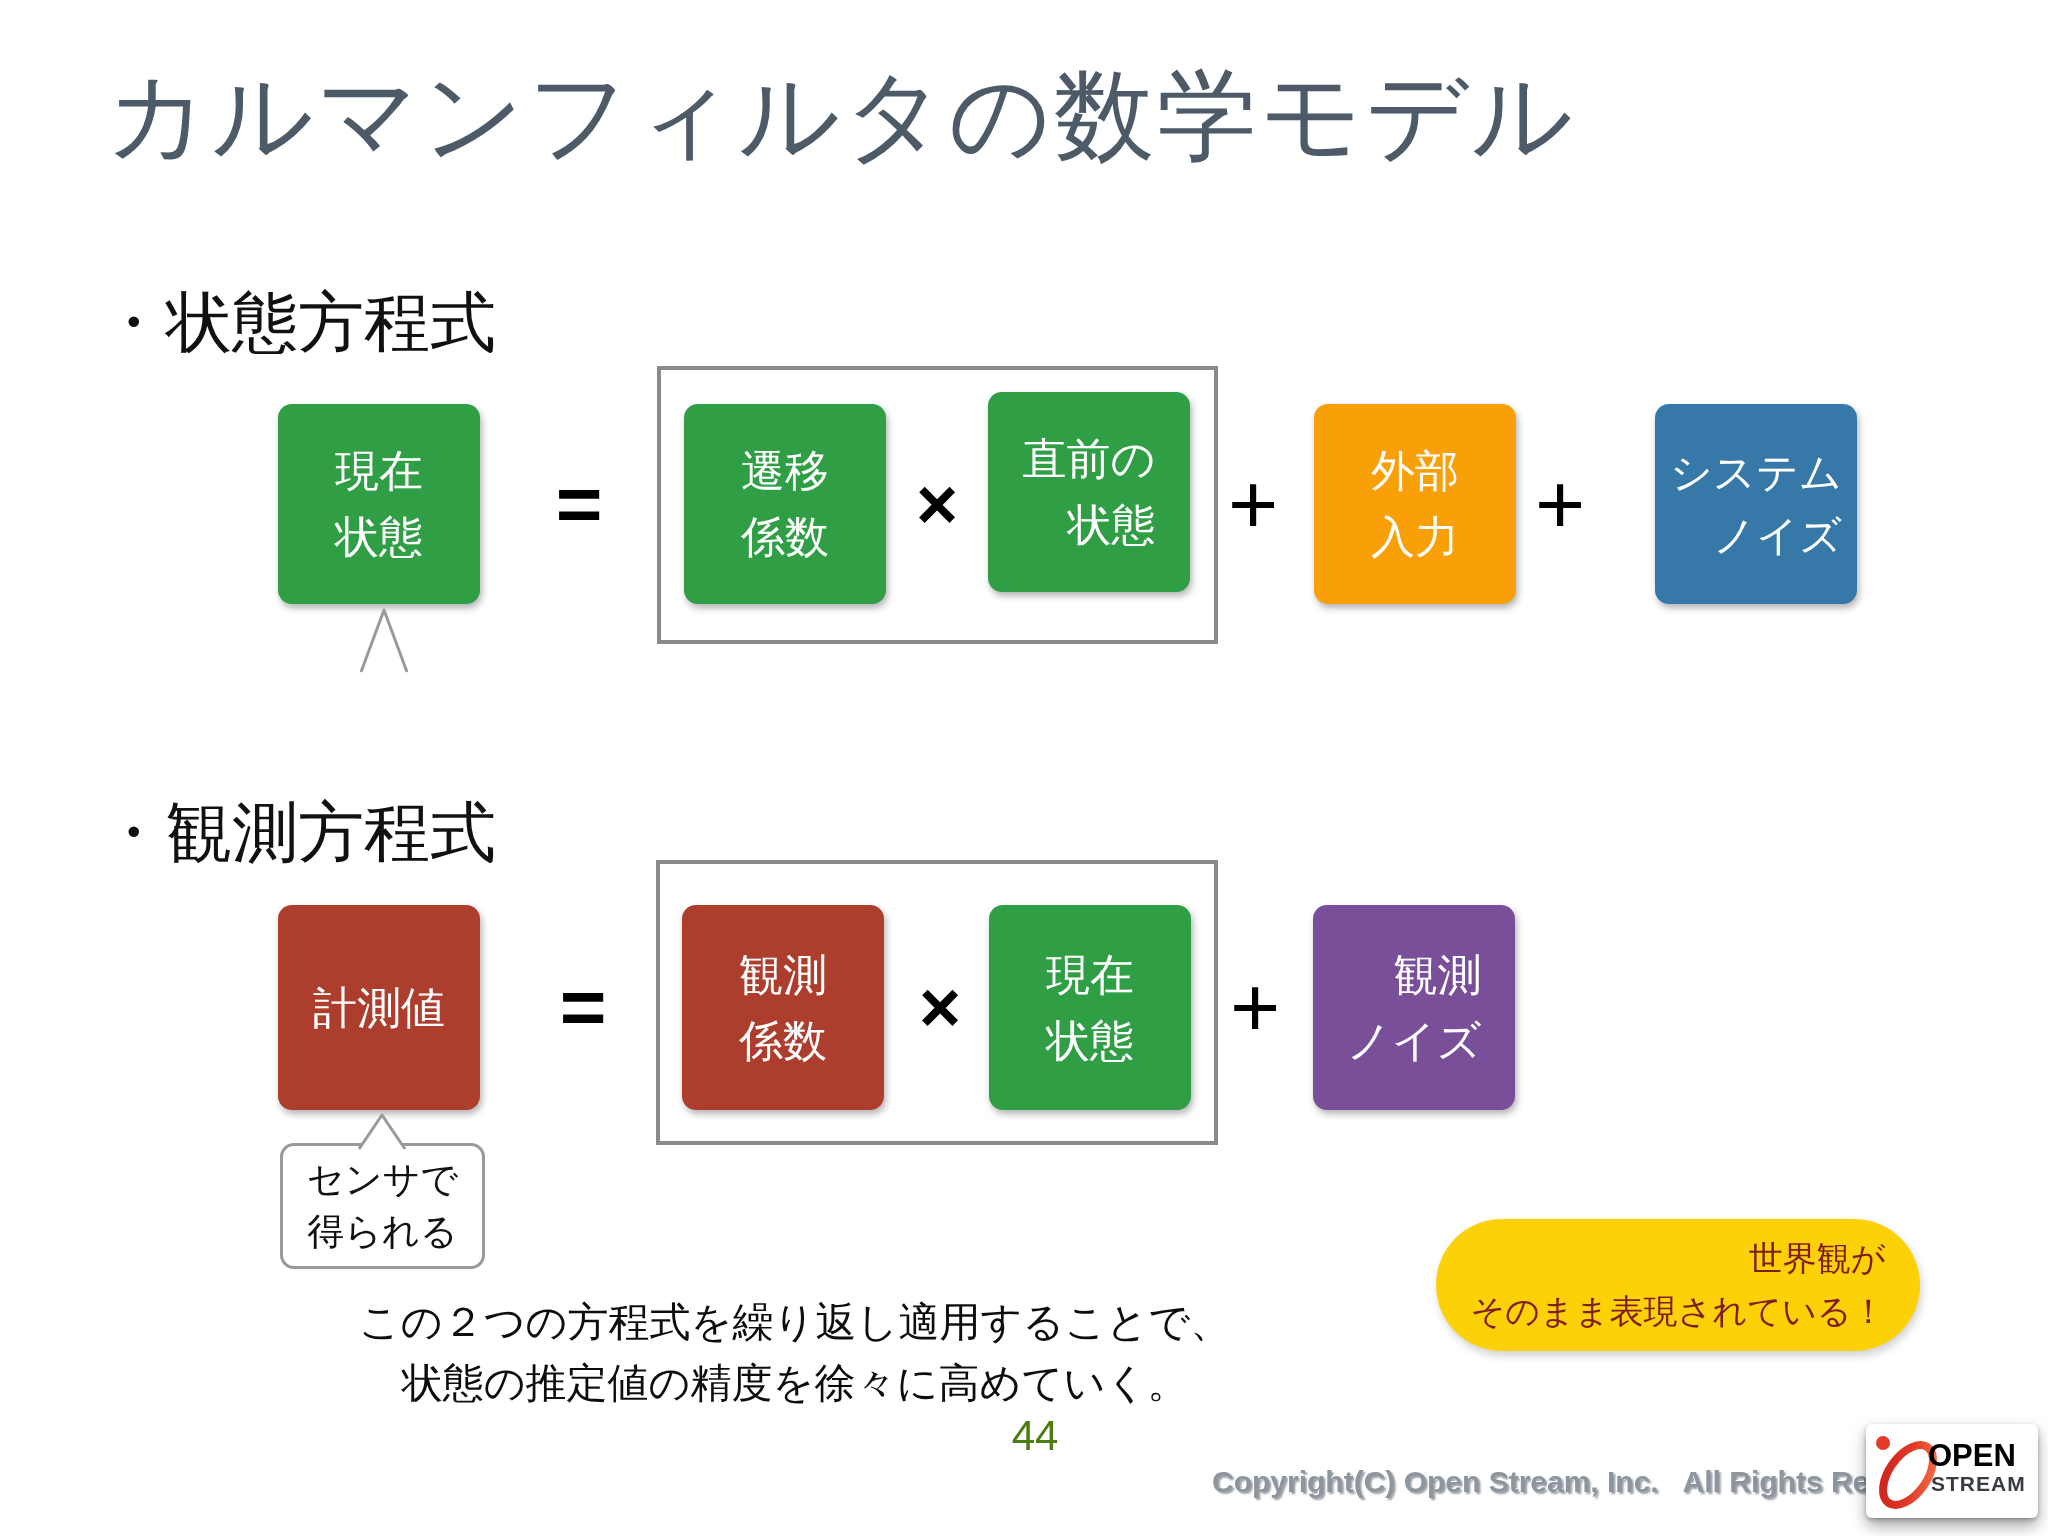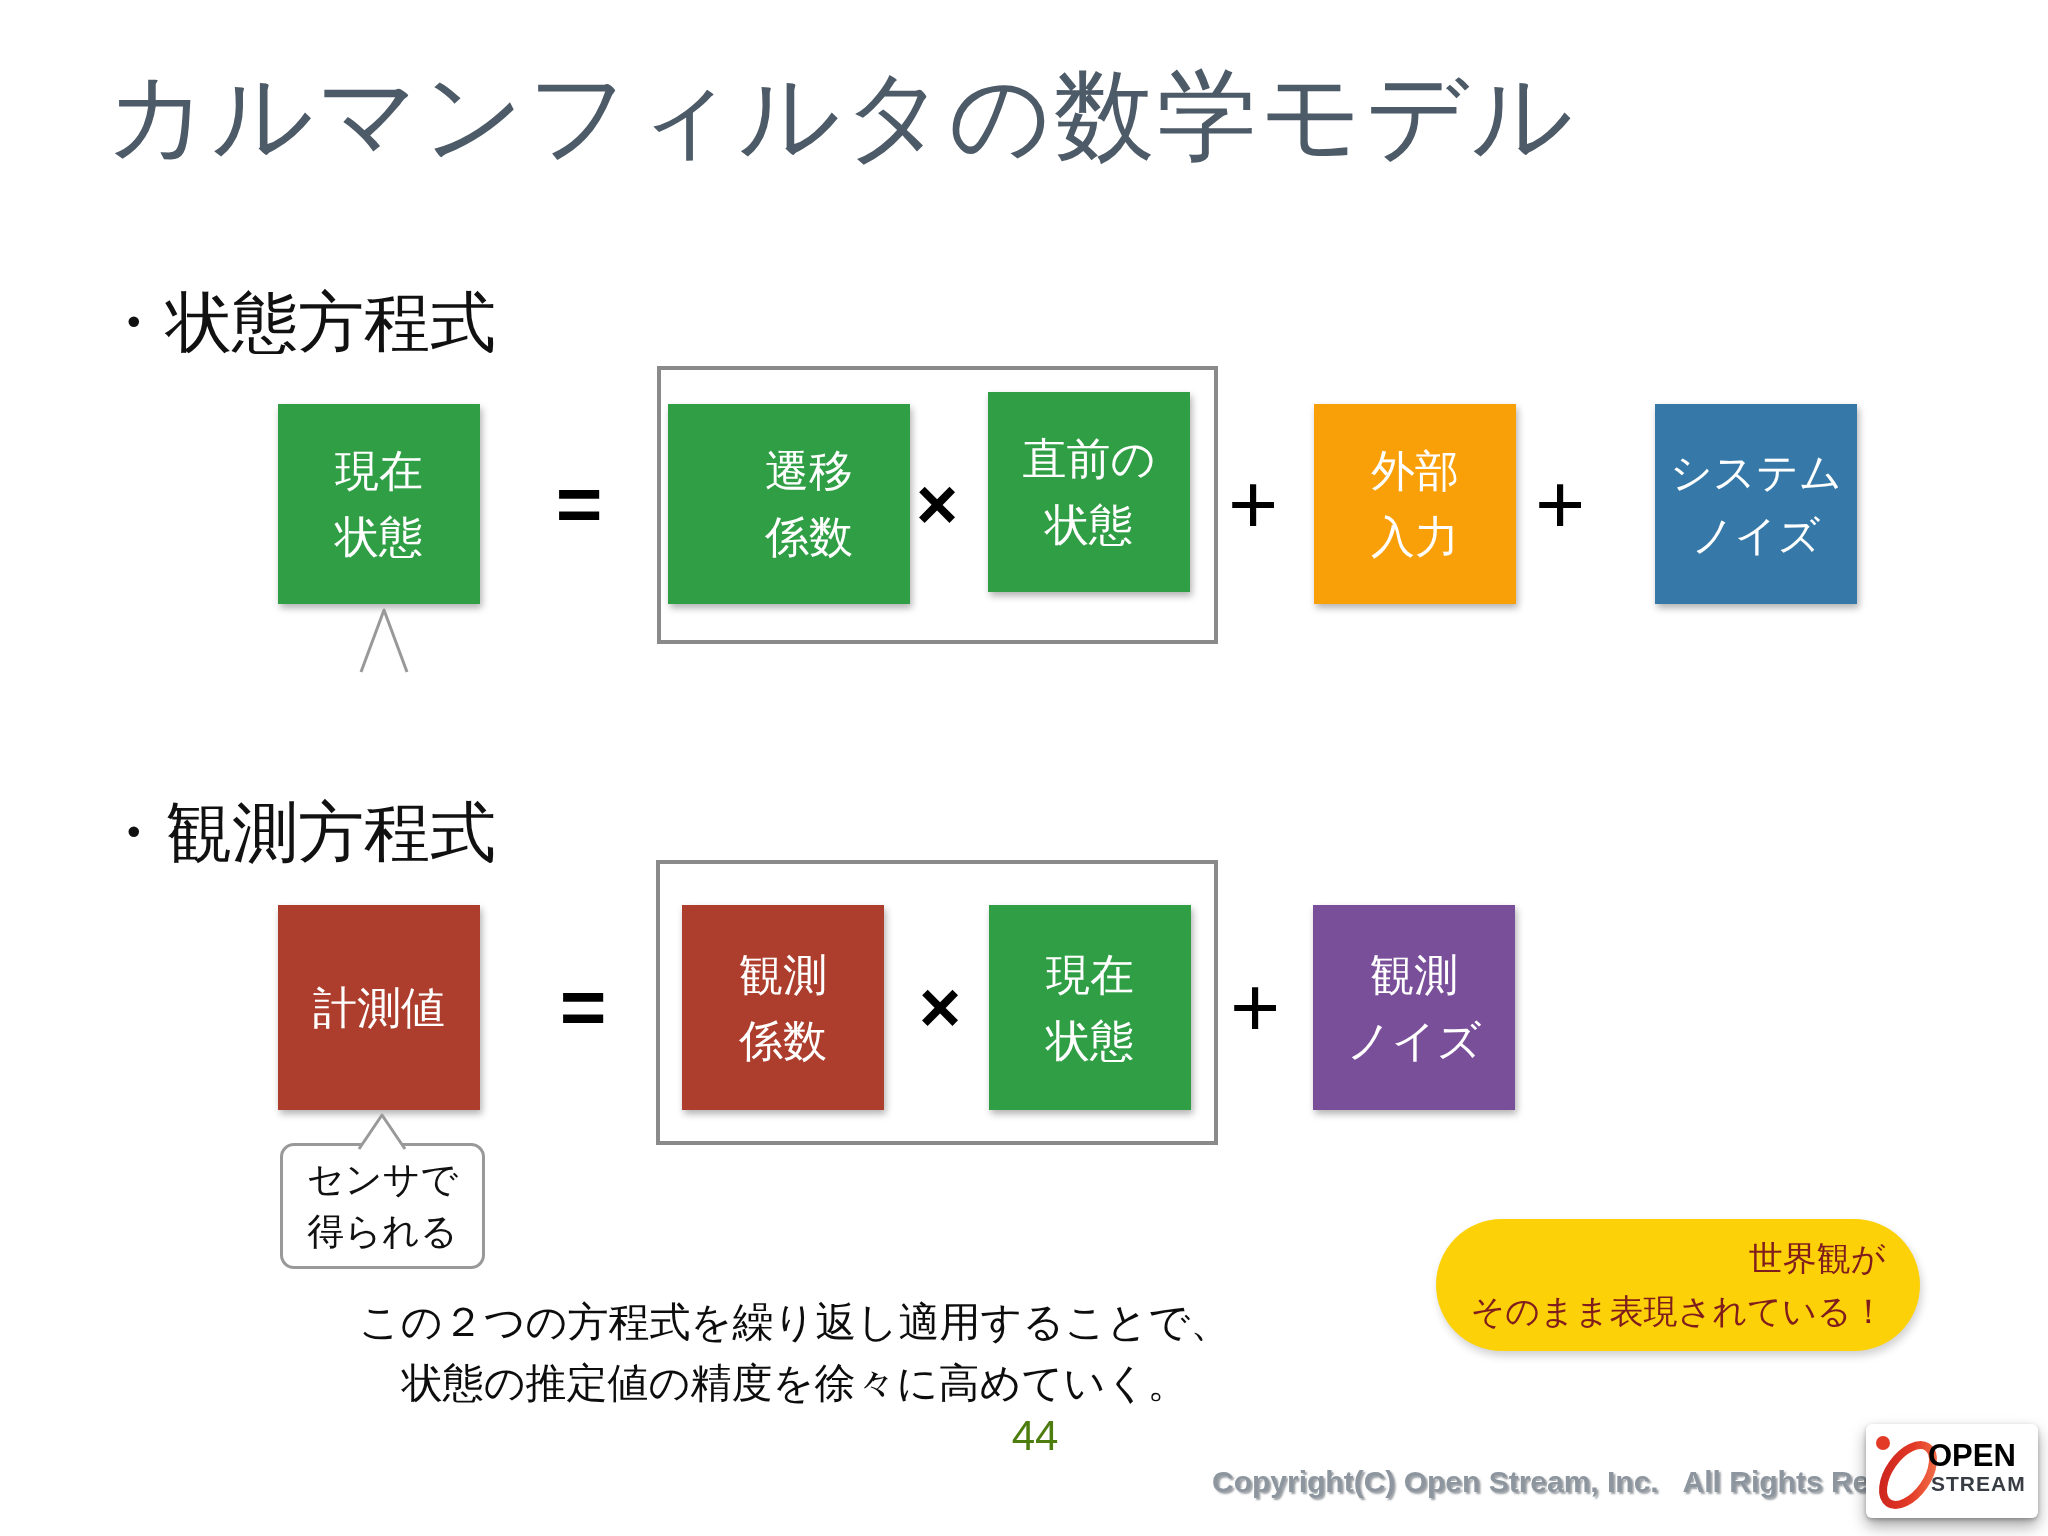--- a/index.html
+++ b/index.html
@@ -20,27 +20,28 @@
     font-size:66px;font-weight:500;color:#111;
     white-space:nowrap;
   }
   #heading-state{top:278px;}
   #heading-observation{top:788px;}
 
   .box{
     position:absolute;width:202px;height:200px;
     color:#fff;
     display:flex;align-items:center;justify-content:center;
-    text-align:center;white-space:pre-line;
+    text-align:right;white-space:pre-line;
     font-size:44px;line-height:1.5;font-weight:500;
     box-shadow:2px 4px 7px rgba(0,0,0,0.30);
+    border-radius:14px;
   }
   
   #eq1-result{left:278px;top:404px;}
-  #eq1-t1{left:668px;top:404px;padding-left:40px;}
+  #eq1-t1{left:684px;top:404px;}
   #eq1-t2{left:988px;top:392px;}
   #eq1-t3{left:1314px;top:404px;}
   #eq1-t4{left:1655px;top:404px;font-size:42px;}
   
   #eq2-result{left:278px;top:905px;height:205px;}
   #eq2-t1{left:682px;top:905px;height:205px;}
   #eq2-t2{left:989px;top:905px;height:205px;}
   #eq2-t3{left:1313px;top:905px;height:205px;}
 
   .bracket{

